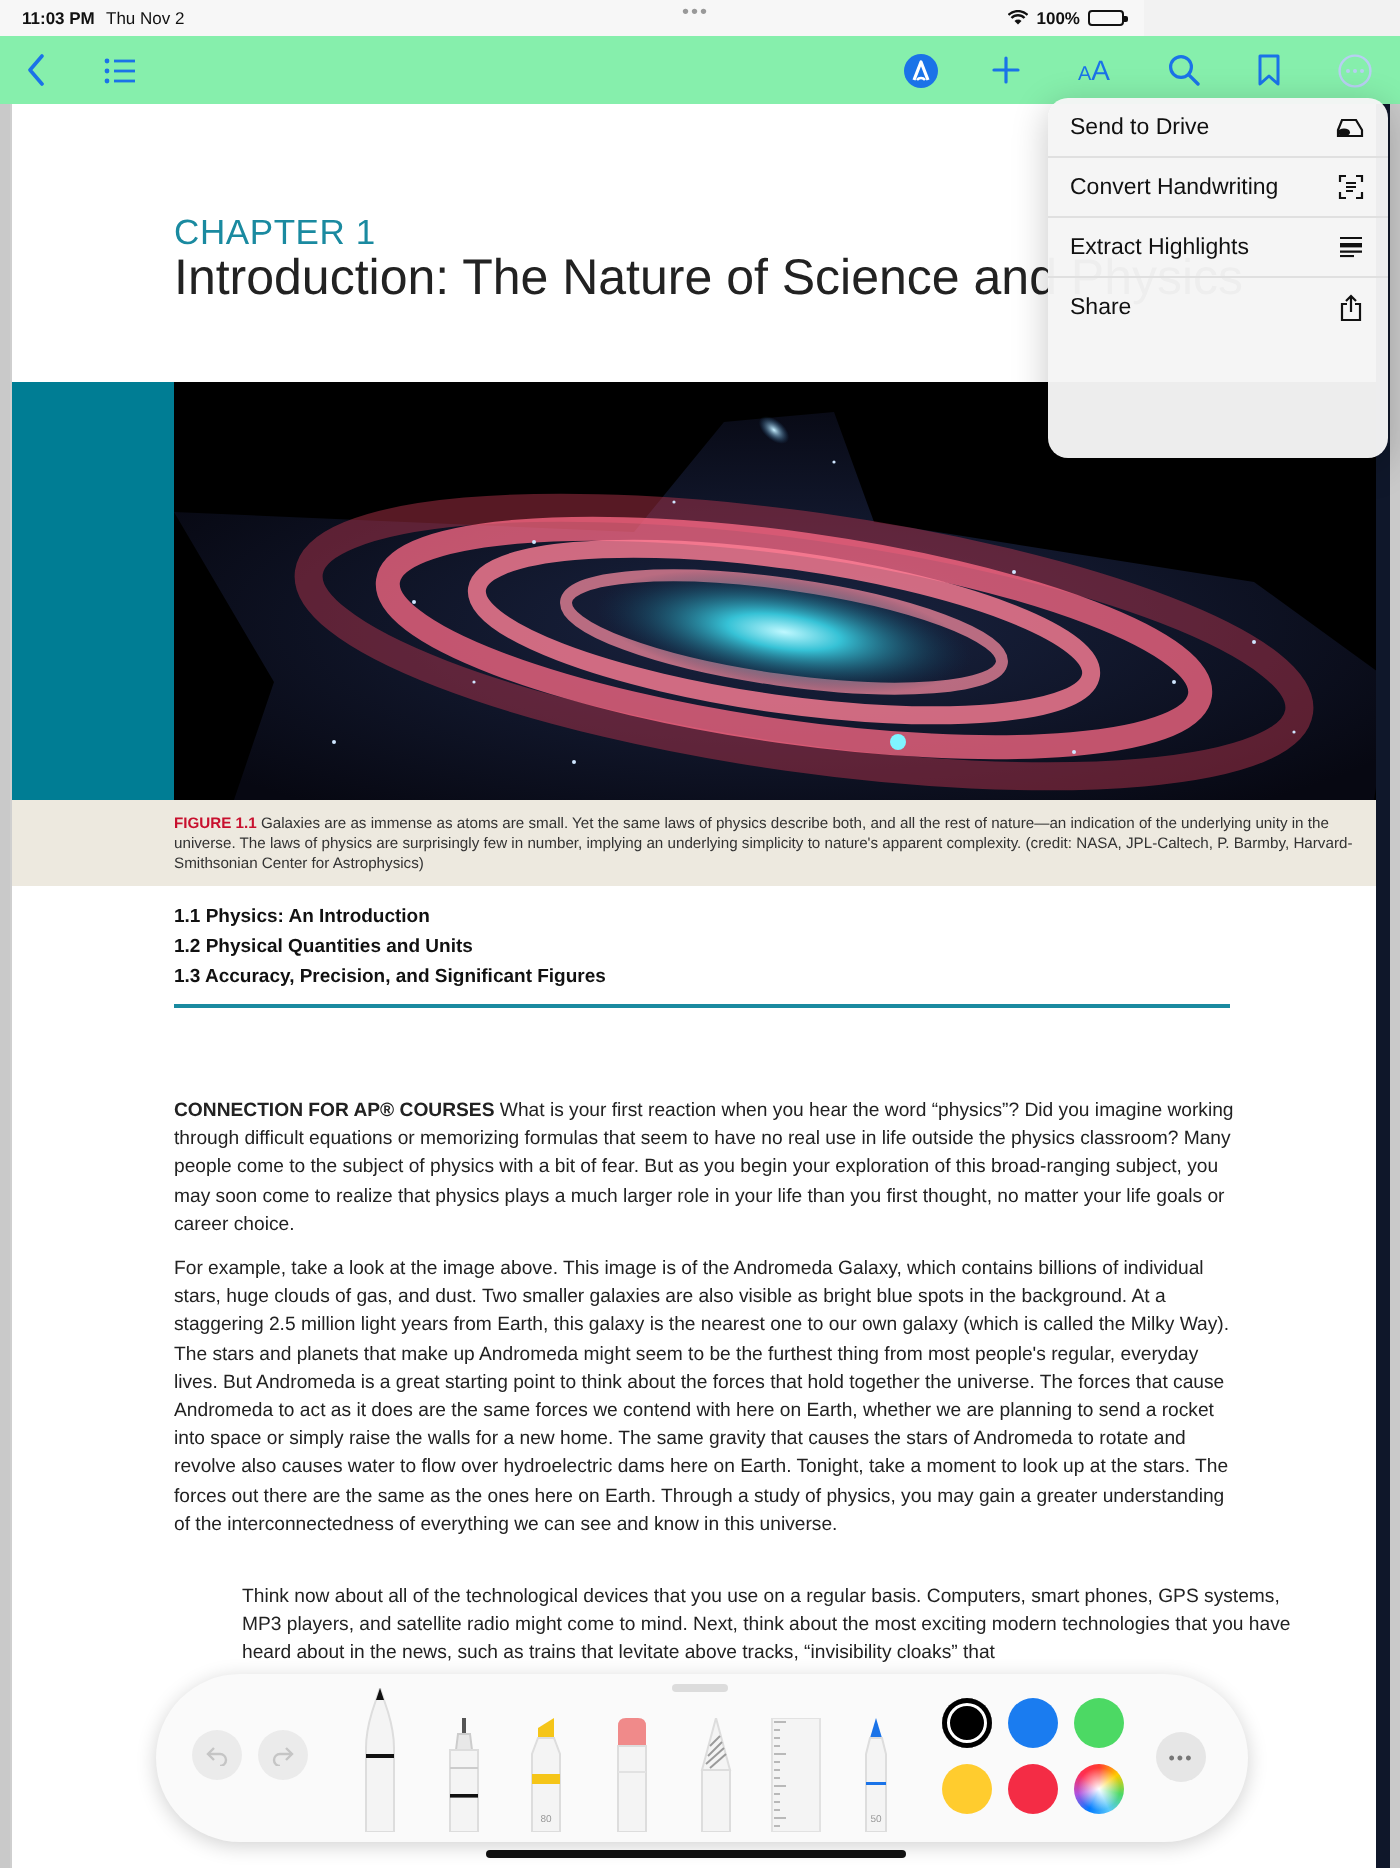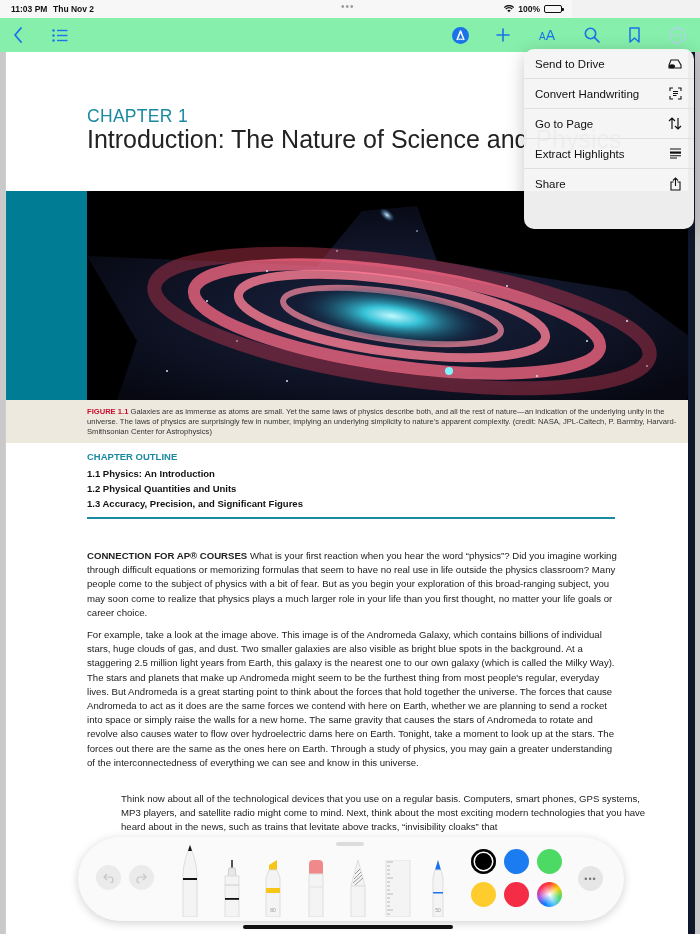--- a/index.html
+++ b/index.html
@@ -1,19 +1,19 @@
 <!DOCTYPE html>
 <html><head>
 <meta charset="utf-8">
 <style>
   * { box-sizing: border-box; margin: 0; padding: 0; }
   html, body { width: 700px; height: 934px; overflow: hidden; background: #f2f2f2; font-family: "Liberation Sans", sans-serif; }
   .statusbar { position: absolute; top: 0; left: 0; width: 572px; height: 18px; font-size: 8.5px; color: #111; background: #f7f7f7; }
   .statusbar .time { position: absolute; left: 11px; top: 4px; font-weight: bold; }
-  .statusbar .date { position: absolute; left: 53px; top: 4px; font-weight: bold; }
+  .statusbar .date { position: absolute; left: 53px; top: 4px; font-weight: normal; }
   .statusbar .dots { position: absolute; left: 341px; top: 1px; font-size: 10px; color: #999; letter-spacing: 1px; }
   .statusbar .right { position: absolute; right: 10px; top: 4px; display: flex; align-items: center; gap: 4px; font-weight: bold; }
   .battery { width: 18px; height: 8px; border: 1px solid #111; border-radius: 2px; padding: 1px; position: relative; }
   .battery::after { content: ""; position: absolute; right: -3px; top: 2px; width: 2px; height: 3px; background: #111; border-radius: 0 1px 1px 0; }
   .battery .fill { width: 100%; height: 100%; background: #111; border-radius: 1px; }
 
   .toolbar { position: absolute; top: 18px; left: 0; width: 700px; height: 34px; background: #86efac; }
   .tb-icon { position: absolute; top: 6px; width: 22px; height: 22px; display: flex; align-items: center; justify-content: center; color: #1a73e8; cursor: pointer; }
 
   .page { position: absolute; top: 52px; left: 5px; width: 690px; height: 882px; background: #fff; border-left: 1px solid #cfcfcf; border-right: 7px solid #0f172a; overflow: hidden; }
@@ -174,21 +174,20 @@
         </g>
       </svg>
     </div>
   </div>
 
   <div class="caption">
     <span class="fig">FIGURE 1.1</span><span class="text"> Galaxies are as immense as atoms are small. Yet the same laws of physics describe both, and all the rest of nature—an indication of the underlying unity in the universe. The laws of physics are surprisingly few in number, implying an underlying simplicity to nature's apparent complexity. (credit: NASA, JPL-Caltech, P. Barmby, Harvard-Smithsonian Center for Astrophysics)</span>
   </div>
 
   <div class="outline">
-    <div class="head">CHAPTER OUTLINE</div>
     <div class="item">1.1 Physics: An Introduction</div>
     <div class="item">1.2 Physical Quantities and Units</div>
     <div class="item">1.3 Accuracy, Precision, and Significant Figures</div>
     <div class="rule"></div>
   </div>
 
   <p class="body-text" style="top:497px;">
     <span class="lead">CONNECTION FOR AP® COURSES</span><span>  What is your first reaction when you hear the word “physics”? Did you imagine working through difficult equations or memorizing formulas that seem to have no real use in life outside the physics classroom? Many people come to the subject of physics with a bit of fear. But as you begin your exploration of this broad-ranging subject, you may soon come to realize that physics plays a much larger role in your life than you first thought, no matter your life goals or career choice.</span>
   </p>
   <p class="body-text" style="top:576px;">
@@ -210,29 +209,20 @@
     </span>
   </div>
   <div class="menu-item">
     <span>Convert Handwriting</span>
     <span class="ico">
       <svg width="13" height="13" viewBox="0 0 13 13">
           <path d="M1 4 V1 H4 M9 1 H12 V4 M12 9 V12 H9 M4 12 H1 V9" stroke="#111" stroke-width="1.1" fill="none"></path>
           <line x1="4" y1="4.5" x2="9" y2="4.5" stroke="#111"></line>
           <line x1="4" y1="6.5" x2="9" y2="6.5" stroke="#111"></line>
           <line x1="4" y1="8.5" x2="7.5" y2="8.5" stroke="#111"></line>
-        </svg>
-    </span>
-  </div>
-  <div class="menu-item">
-    <span>Go to Page</span>
-    <span class="ico">
-      <svg width="14" height="13" viewBox="0 0 14 13">
-          <path d="M4 12 V1 M1 4 L4 1 L7 4" stroke="#111" stroke-width="1.2" fill="none"></path>
-          <path d="M10 1 V12 M7 9 L10 12 L13 9" stroke="#111" stroke-width="1.2" fill="none"></path>
         </svg>
     </span>
   </div>
   <div class="menu-item">
     <span>Extract Highlights</span>
     <span class="ico">
       <svg width="13" height="11" viewBox="0 0 13 11">
           <line x1="1" y1="1" x2="12" y2="1" stroke="#111" stroke-width="1.1"></line>
           <rect x="1" y="3.5" width="11" height="2.2" fill="#111"></rect>
           <line x1="1" y1="7.8" x2="12" y2="7.8" stroke="#111" stroke-width="1.1"></line>

